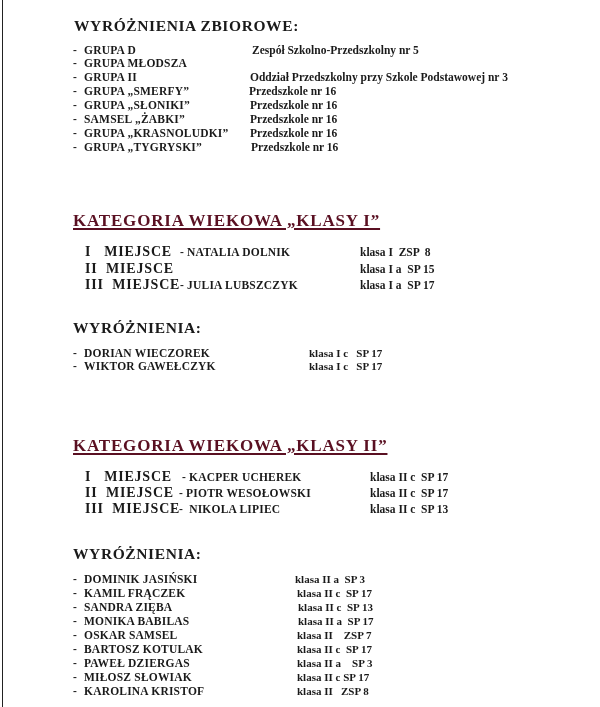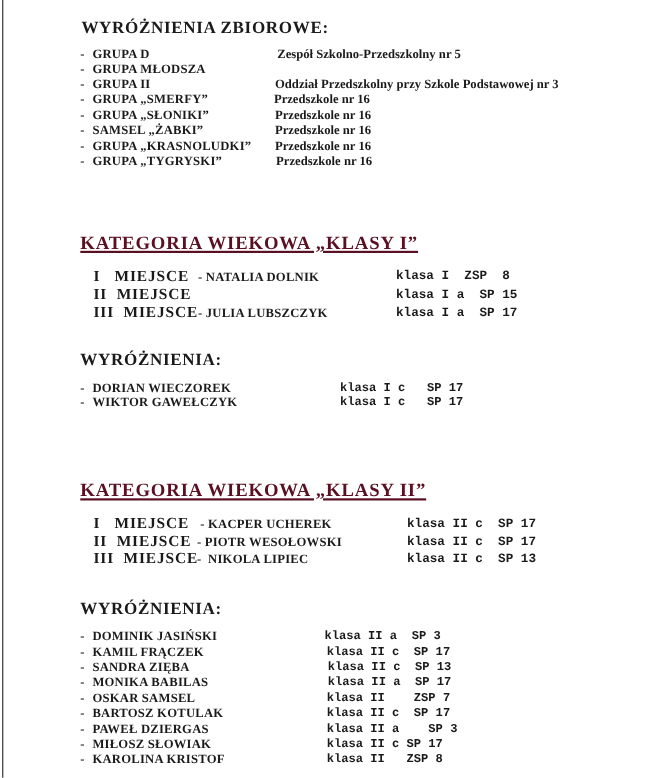--- a/index.html
+++ b/index.html
@@ -40,21 +40,21 @@
       text-underline-offset: 2px;
     }
     .row { font-size: 11.5px; font-weight: bold; height: 14px; line-height: 14px; }
     .row .dash { position: absolute; left: 0; }
     .row .name { position: absolute; left: 11px; letter-spacing: 0.2px; }
     .row .inst { position: absolute; }
     .place-row { font-size: 13px; font-weight: bold; height: 16px; line-height: 16px; }
     .place-row .place { position: absolute; left: 0; letter-spacing: 0.8px; font-size: 14px; margin-left: 12px; }
     .place-row .winner { position: absolute; font-size: 11.5px; letter-spacing: 0.2px; }
     .place-row .cls { position: absolute; font-size: 11.5px; }
-    .cls { font-family: Liberation Mono, monospace; font-size: 11px; font-weight: bold; padding-left: 41px; }
+    .cls { font-family: Liberation Serif, serif; font-size: 11px; font-weight: bold; padding-left: 41px; }
     .row .cls { position: absolute; margin-left: 34px; }
   </style>
 </head>
 <body>
 
 <div class="page-border"></div>
 
 <div class="abs h-black" style="left:74px; top:17px;">WYRÓŻNIENIA ZBIOROWE:</div>
 
 <div>

